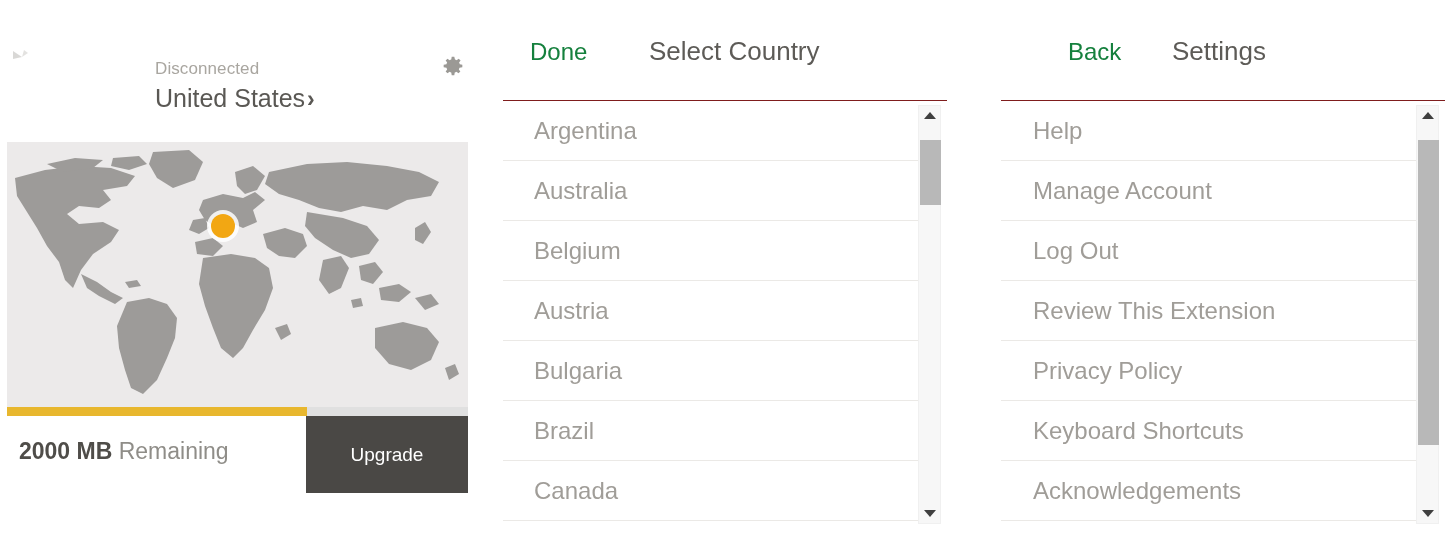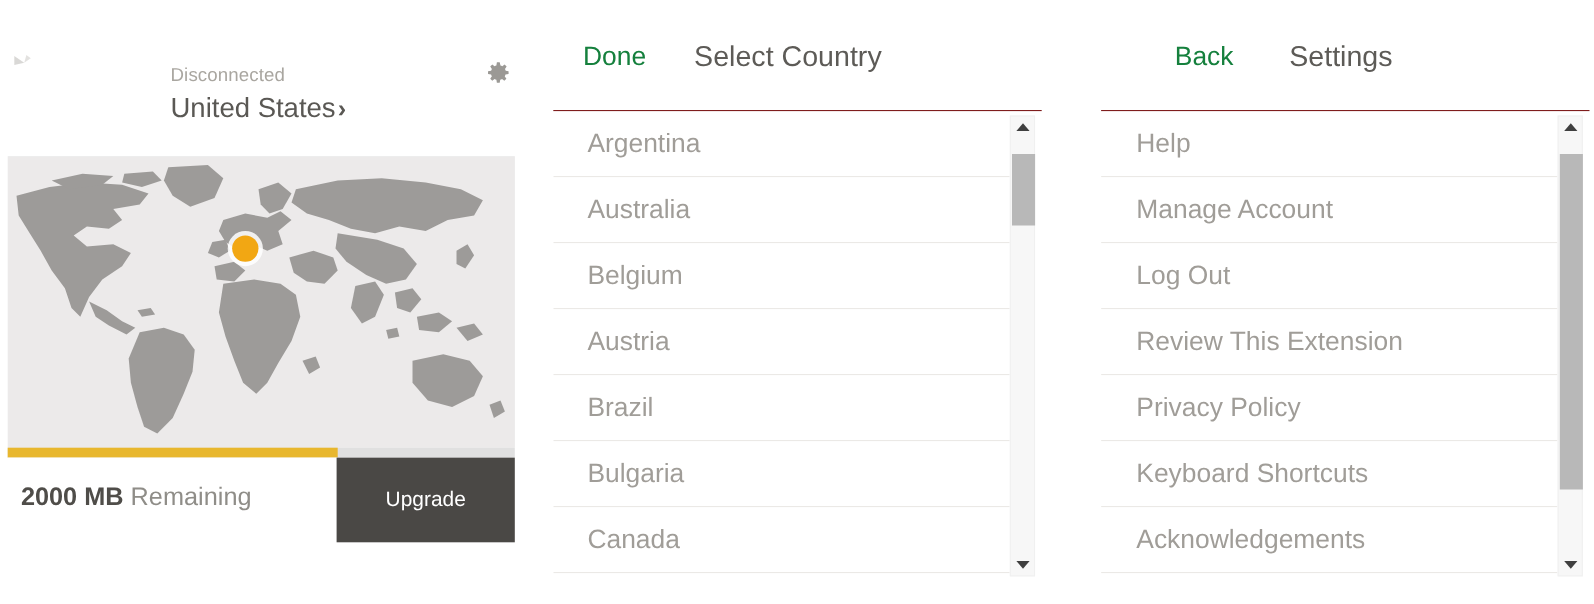--- a/index.html
+++ b/index.html
@@ -207,21 +207,21 @@
   }
   #panel-country .panel-action { left: 27px; }
   #panel-settings .panel-action { left: 29px; margin-left: 38px; }
 
   .panel-title {
     position: absolute;
     top: 22px;
     font-size: 26px;
     color: #5d5b57;
   }
-  #panel-country .panel-title { left: 128px; }
+  #panel-country .panel-title { left: 146px; }
   #panel-settings .panel-title { left: 171px; }
 
   .list-wrap {
     position: absolute;
     top: 86px;
     left: 0;
     width: 444px;
     height: 427px;
     border-top: 1px solid #7f1d1d;
     overflow: hidden;
@@ -381,22 +381,22 @@
   <div class="panel-topbar">
     <div class="panel-action">Done</div>
     <div class="panel-title">Select Country</div>
   </div>
   <div class="list-wrap">
     <div class="list-scroll-area" id="country-list">
         <div class="list-item">Argentina</div>
         <div class="list-item">Australia</div>
         <div class="list-item">Belgium</div>
         <div class="list-item">Austria</div>
+        <div class="list-item">Bulgaria</div>
         <div class="list-item">Brazil</div>
-        <div class="list-item">Bulgaria</div>
         <div class="list-item">Canada</div>
       </div>
     <div class="scrollbar">
       <div class="sb-arrow up">
           <i></i>
         </div>
       <div class="sb-thumb" id="country-thumb" style="top: 34.24px; height: 64.77px;"></div>
       <div class="sb-arrow down">
           <i></i>
         </div>

